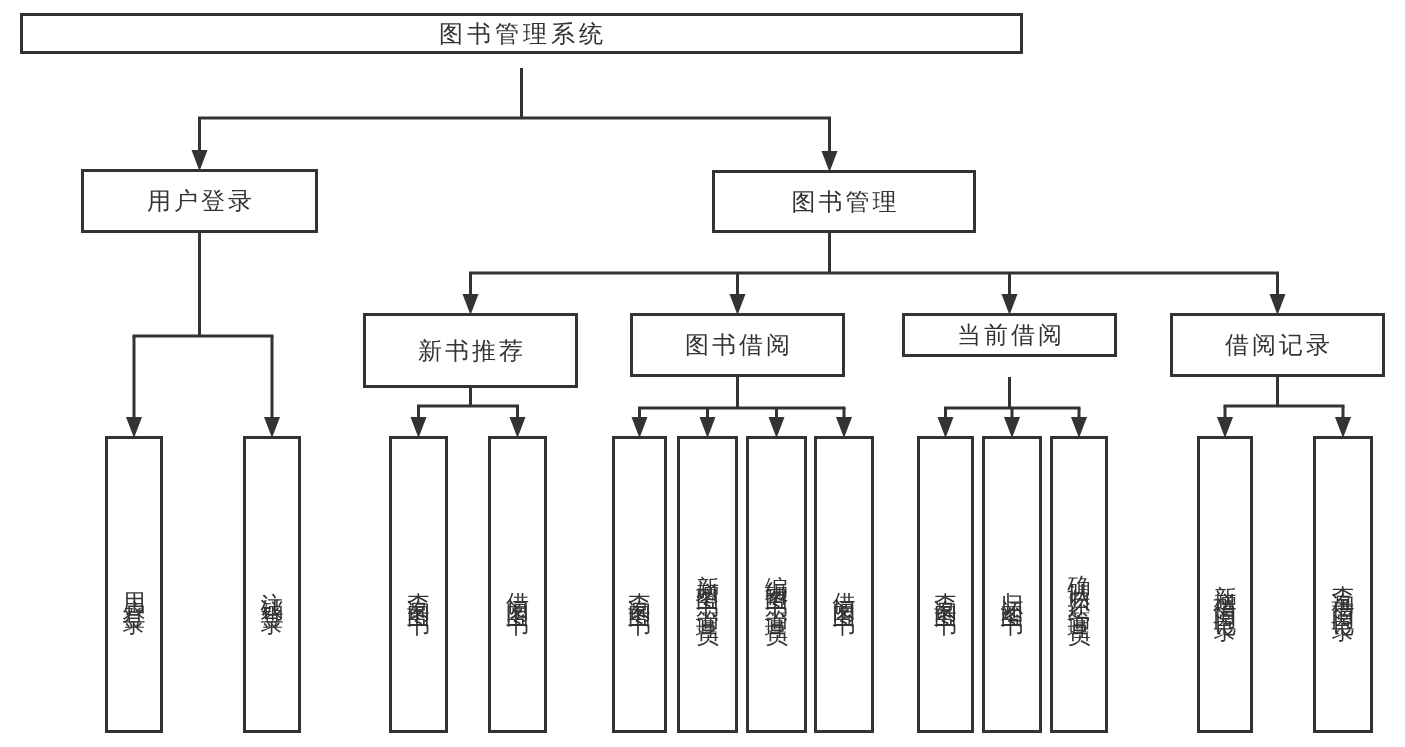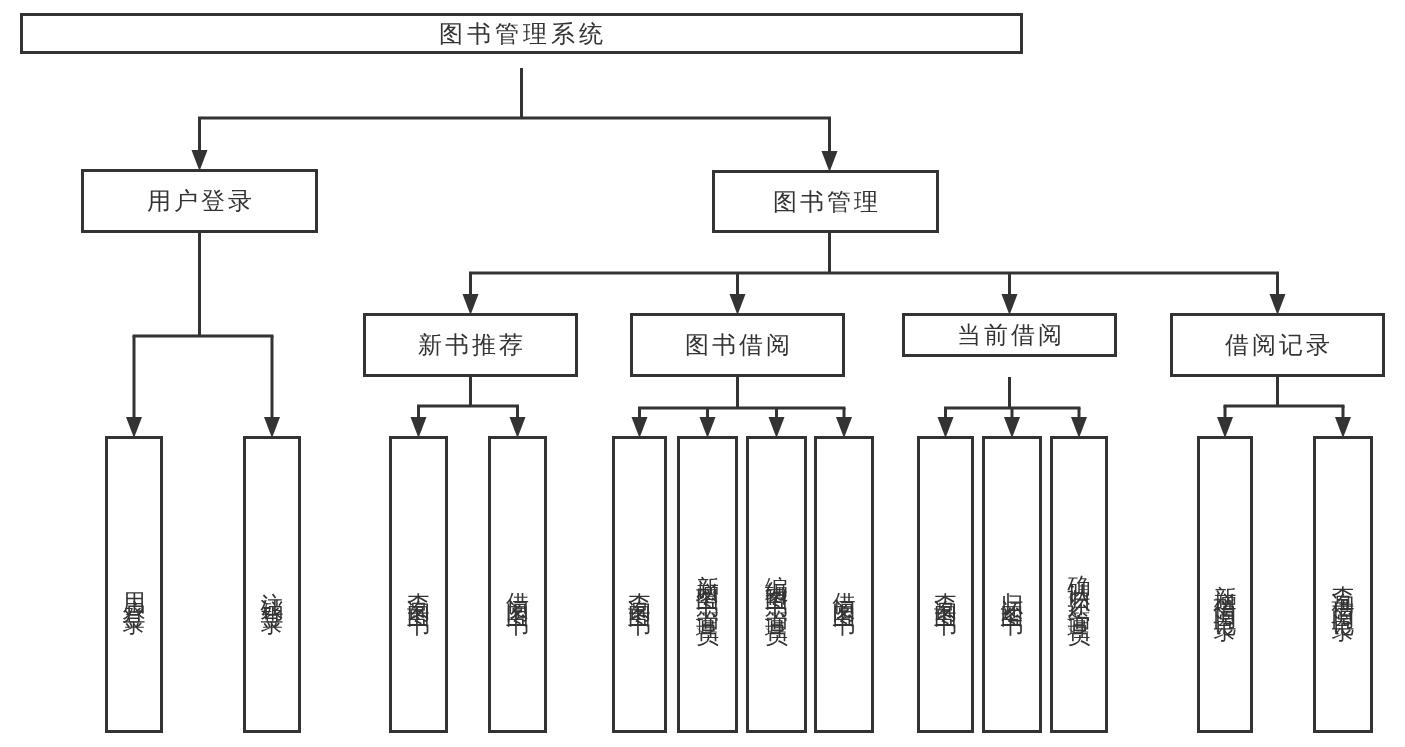--- a/index.html
+++ b/index.html
@@ -106,24 +106,24 @@
       <line x1="1343" y1="406" x2="1343" y2="424" stroke="#333333" stroke-width="3"></line>
       <polygon points="1335,417 1351,417 1343,438" fill="#333333"></polygon>
     </svg>
   <div id="nodes">
       <div class="node root" style="left: 20px; top: 13px; width: 1003px; height: 41px;">
         <span class="lbl-h">图书管理系统</span>
       </div>
       <div class="node" style="left: 81px; top: 169px; width: 237px; height: 64px;">
         <span class="lbl-h">用户登录</span>
       </div>
-      <div class="node" style="left: 712px; top: 170px; width: 227px; height: 63px;">
+      <div class="node" style="left: 712px; top: 170px; width: 264px; height: 63px;">
         <span class="lbl-h">图书管理</span>
       </div>
-      <div class="node" style="left: 363px; top: 313px; width: 215px; height: 64px; font-family: Liberation Mono, monospace;">
+      <div class="node" style="left: 363px; top: 313px; width: 215px; height: 75px; font-family: Liberation Mono, monospace;">
         <span class="lbl-h">新书推荐</span>
       </div>
       <div class="node" style="left: 630px; top: 313px; width: 215px; height: 64px; align-items: center;">
         <span class="lbl-h">图书借阅</span>
       </div>
       <div class="node" style="left: 902px; top: 313px; width: 215px; height: 44px;">
         <span class="lbl-h">当前借阅</span>
       </div>
       <div class="node" style="left: 1170px; top: 313px; width: 215px; height: 64px; justify-content: center;">
         <span class="lbl-h">借阅记录</span>

